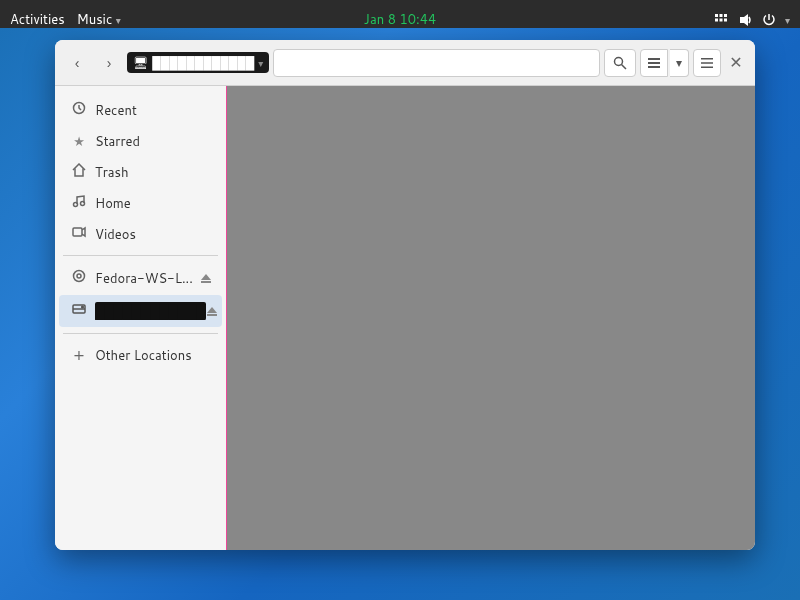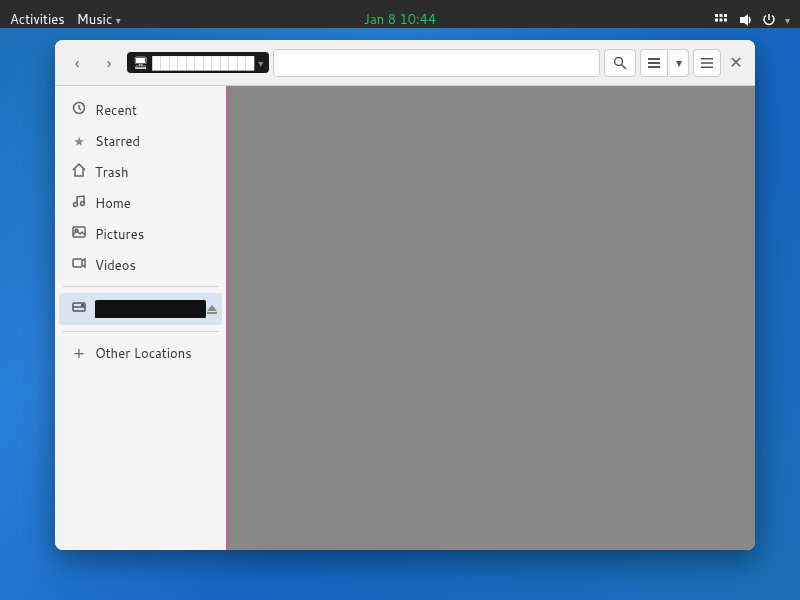--- a/index.html
+++ b/index.html
@@ -405,44 +405,51 @@
           <span class="sidebar-icon">
             <svg width="14" height="14" viewBox="0 0 14 14" fill="none" stroke="#666" stroke-width="1.5">
               <path d="M5 10 L5 3 L12 2 L12 9"></path>
               <circle cx="3.5" cy="10.5" r="2"></circle>
               <circle cx="10.5" cy="9.5" r="2"></circle>
             </svg>
           </span>
           <span>Home</span>
         </div>
 
-        <div class="sidebar-item">
-          <span class="sidebar-icon">
-            <svg width="14" height="14" viewBox="0 0 14 14" fill="none" stroke="#666" stroke-width="1.5">
-              <rect x="1" y="2" width="12" height="10" rx="1"></rect>
-              <circle cx="4.5" cy="5.5" r="1.5"></circle>
-              <polyline points="1,10 5,6 8,9 10,7 13,10"></polyline>
-            </svg>
-          </span>
-          <span>Pictures</span>
-        </div>
 
         <div class="sidebar-item">
           <span class="sidebar-icon">
             <svg width="14" height="14" viewBox="0 0 14 14" fill="none" stroke="#666" stroke-width="1.5">
               <rect x="1" y="3" width="9" height="8" rx="1"></rect>
               <polyline points="10,5 13,3 13,11 10,9"></polyline>
             </svg>
           </span>
           <span>Videos</span>
         </div>
 
 
         <div class="sidebar-section-divider"></div>
 
+        <div class="sidebar-drive">
+          <div class="sidebar-drive-label">
+            <span class="sidebar-icon">
+              <svg width="14" height="14" viewBox="0 0 14 14" fill="none" stroke="#666" stroke-width="1.5">
+                <circle cx="7" cy="7" r="5.5"></circle>
+                <circle cx="7" cy="7" r="2"></circle>
+              </svg>
+            </span>
+            <span>Fedora-WS-L...</span>
+          </div>
+          <button class="eject-btn">
+            <svg width="12" height="12" viewBox="0 0 12 12" fill="#888">
+              <polygon points="6,2 11,8 1,8"></polygon>
+              <rect x="1" y="9" width="10" height="2"></rect>
+            </svg>
+          </button>
+        </div>
 
         <div class="sidebar-drive active">
           <div class="sidebar-drive-label">
             <span class="sidebar-icon">
               <svg width="14" height="14" viewBox="0 0 14 14" fill="none" stroke="#555" stroke-width="1.5">
                 <rect x="1" y="3" width="12" height="8" rx="1"></rect>
                 <line x1="1" y1="7" x2="13" y2="7"></line>
                 <circle cx="10.5" cy="5" r="0.8" fill="#555"></circle>
               </svg>
             </span>

